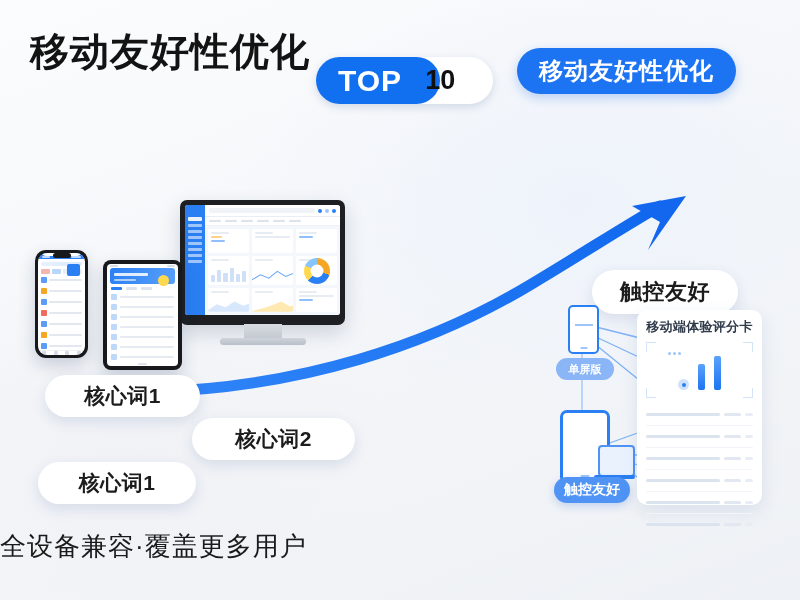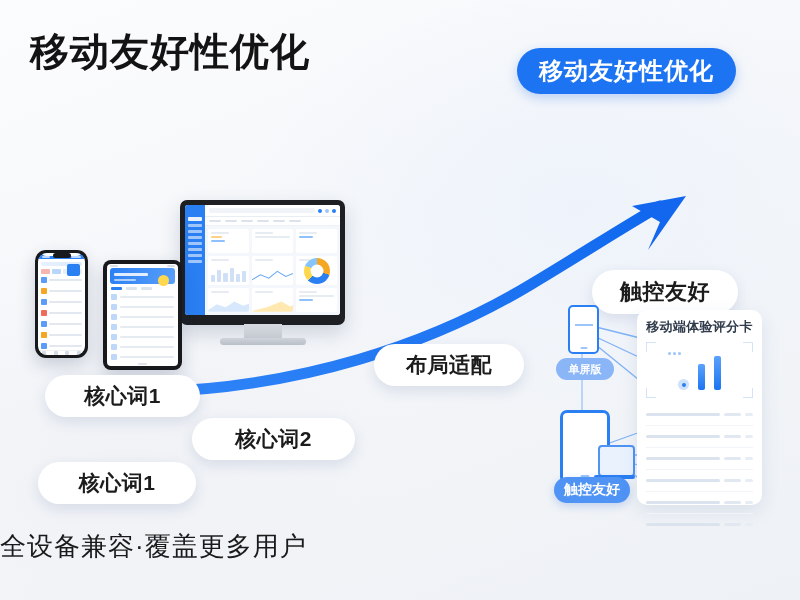--- a/index.html
+++ b/index.html
@@ -203,20 +203,25 @@
   .sc-row .v1{width:17px;height:3px;border-radius:1.5px;background:#e2e8f1;margin-left:4px;}
   .sc-row .v2{width:8px;height:3px;border-radius:1.5px;background:#e8edf4;margin-left:4px;}
 </style>
 </head>
 <body>
 
 <div id="poster">
 
   <div class="hdr-title">移动友好性优化</div>
 
+  <div class="top-badge">
+    <div class="top-badge-blue"></div>
+    <span class="top-badge-word">TOP</span>
+    <span class="top-badge-num">10</span>
+  </div>
 
   <div class="hdr-pill">
     <span>移动友好性优化</span>
   </div>
 
 
   <svg class="arrow-svg" viewBox="0 0 800 600">
     <defs>
       <linearGradient id="agrad" x1="0" y1="1" x2="1" y2="0">
         <stop offset="0" stop-color="#2f84f7"></stop>
@@ -421,21 +426,20 @@
             <i></i>
             <i></i>
           </div>
       </div>
     </div>
   </div>
 
   <div class="kw kw1">核心词1</div>
   <div class="kw kw2">核心词2</div>
   <div class="kw kw3">核心词1</div>
-  <div class="kw kw-layout">布局适配</div>
   <div class="kw kw-touch">触控友好</div>
 
   <div class="diagram">
     <svg class="link-svg" viewBox="0 0 120 205">
       <g stroke="#7fb2f6" stroke-width="1.3" fill="none">
         <path d="M56,22 L120,38"></path>
         <path d="M56,32 L120,62"></path>
         <path d="M56,40 L120,92"></path>
         <path d="M64,140 L120,120"></path>
         <path d="M64,150 L120,150"></path>

